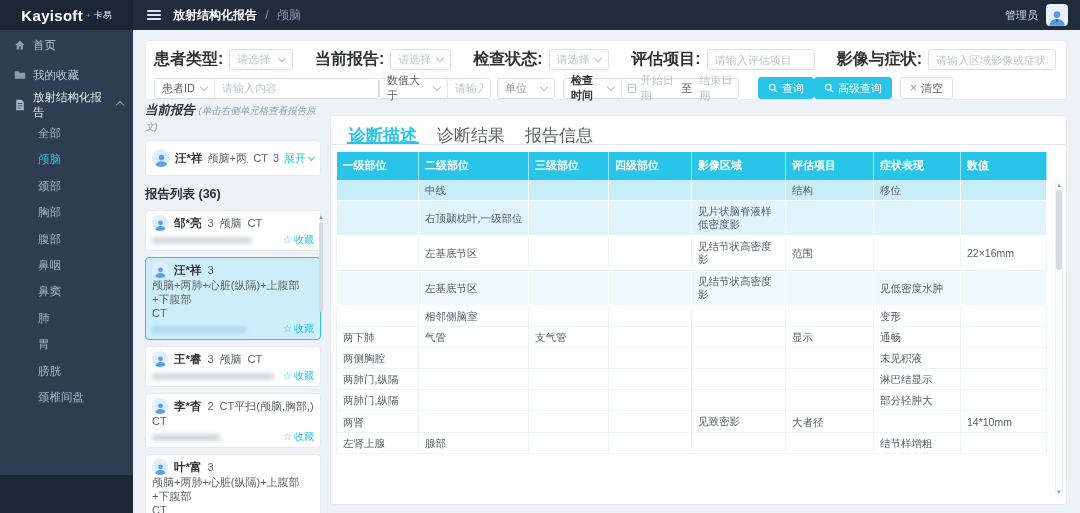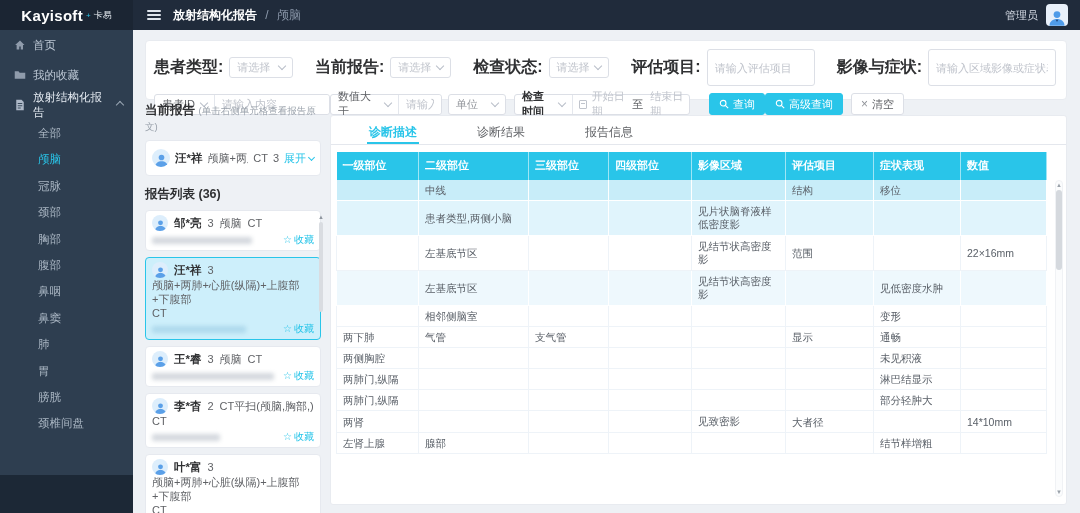--- a/index.html
+++ b/index.html
@@ -42,40 +42,40 @@
   
   .filter-card { position:absolute; left:12px; top:10px; width:922px; height:60px;
     background:#fff; border:1px solid #e8ebf0; border-radius:4px; padding:8px 10px 6px 8px; }
   .f-row { display:flex; align-items:center; }
   .f-row1 { margin-bottom:7px; }
   .f-label { font-size:16px; font-weight:bold; color:#303133; margin-right:6px; white-space:nowrap; }
   .sel { display:flex; align-items:center; justify-content:space-between; border:1px solid #dcdfe6;
     border-radius:3px; height:21px; padding:0 7px; color:#c0c4cc; font-size:11px; background:#fff; cursor:pointer; }
   .caret { width:6px; height:6px; border-right:1.2px solid #b8bec8; border-bottom:1.2px solid #b8bec8;
     transform:rotate(45deg); margin-top:-3px; flex:0 0 auto; }
-  .inp { border:1px solid #dcdfe6; border-radius:3px; height:37px; padding:0 7px; font-size:11px;
+  .inp { border:1px solid #dcdfe6; border-radius:3px; height:21px; padding:0 7px; font-size:11px;
     color:#606266; background:#fff; outline:none; width:100%; }
   .inp::placeholder { color:#c0c4cc; }
   .combo { display:flex; align-items:center; border:1px solid #dcdfe6; border-radius:3px;
     height:21px; background:#fff; }
   .combo .cpart { display:flex; align-items:center; gap:6px; padding:0 7px; font-size:11px; color:#606266; height:100%; }
   .combo .cdiv { width:1px; height:100%; background:#e4e7ed; }
   .combo input { border:none; height:19px; }
   .date-sep { font-size:11px; color:#606266; padding:0 4px; }
   .cal { width:10px; height:9px; border:1.2px solid #c0c4cc; border-radius:1px; position:relative; margin-left:6px; }
   .cal::before { content:""; position:absolute; left:1px; right:1px; top:2px; height:1.2px; background:#c0c4cc; }
   .btn { height:22px; border-radius:3px; display:inline-flex; align-items:center; gap:4px;
     padding:0 9px; font-size:11px; cursor:pointer; white-space:nowrap; }
   .btn-primary { background:#29c5e9; color:#fff; border:1px solid #29c5e9; }
   .btn-plain { background:#fff; color:#606266; border:1px solid #dcdfe6; }
   .mag { width:10px; height:10px; }
 
   
   .left-col { position:absolute; left:12px; top:72px; width:176px; bottom:0; }
-  .lc-title { font-size:12.5px; font-weight:bold; color:#303133; }
+  .lc-title { font-size:12.5px; font-weight:bold; color:#303133;font-style:italic; }
   .lc-hint { font-size:9.5px; color:#98a0aa; font-weight:normal; }
   .cur-card { margin-top:6px; background:#fff; border:1px solid #e6e9ef; border-radius:4px;
     padding:8px 6px; display:flex; align-items:center; gap:5px; font-size:11px; color:#606266; }
   .pavatar { width:18px; height:18px; border-radius:50%; background:#ddeefc; overflow:hidden;
     display:flex; align-items:flex-end; justify-content:center; flex:0 0 18px; }
   .pname { font-weight:bold; color:#303133; font-size:11.5px; white-space:nowrap; }
   .expand { color:#29c5e9; margin-left:auto; white-space:nowrap; display:flex; align-items:center; gap:3px; }
   .caret-cyan { width:5px; height:5px; border-right:1.2px solid #29c5e9; border-bottom:1.2px solid #29c5e9;
     transform:rotate(45deg); margin-top:-2px; }
   .list-title { margin-top:10px; font-size:12.5px; font-weight:bold; color:#303133; }
@@ -90,21 +90,21 @@
   .rcard.selected .blur-bar { background:#aed9ec; }
   .fav { color:#29c5e9; font-size:10px; display:flex; align-items:center; gap:2px; white-space:nowrap; }
   .list-sb { position:absolute; right:-2px; top:112px; bottom:2px; width:5px; }
   .list-sb .arr { color:#8e959e; font-size:6px; text-align:center; line-height:6px; }
   .list-sb .thumb { width:4px; height:90px; background:#d9dce1; border-radius:2px; margin:2px auto 0; }
 
   
   .right-panel { position:absolute; left:197px; top:85px; width:737px; height:390px;
     background:#fff; border:1px solid #e8ebf0; border-radius:3px; }
   .tabs { height:29px; border-bottom:1px solid #e4e7ed; display:flex; padding-left:8px; }
-  .tab { padding:8px 2px 6px; margin:0 28px; font-size:12px; color:#606266; cursor:pointer; }
+  .tab { padding:8px 2px 6px; margin:0 8px; font-size:17px; color:#606266; cursor:pointer; }
   .tab.active { color:#29c5e9; border-bottom:2px solid #29c5e9; font-weight:bold; }
   .twrap { position:absolute; left:5px; right:13px; top:36px; bottom:5px; overflow:hidden; }
   table { border-collapse:collapse; table-layout:fixed; width:710px; }
   th { background:#29c5e9; color:#fff; font-size:11px; font-weight:bold; text-align:left;
     padding:6px 6px; border-right:1px solid rgba(255,255,255,.55); }
   td { font-size:10.5px; color:#5a6068; padding:4px 6px; border:1px solid #eef3f8;
     white-space:nowrap; overflow:hidden; height:12px; line-height:12px; }
   td.wrap { white-space:normal; line-height:13px; }
   .tb-sb { position:absolute; right:3px; top:64px; bottom:7px; width:8px; background:#fbfcfd;
     border:1px solid #f0f2f5; border-radius:4px; }
@@ -160,21 +160,20 @@
     <svg class="sicon" viewBox="0 0 16 16">
       <path d="M3 1h7l3 3v11H3z" fill="#aeb9c8"></path>
       <path d="M5 6h6M5 9h6M5 12h4" stroke="#2e3e50" stroke-width="1.2"></path>
     </svg>
     <span>放射结构化报告</span>
     <span class="chev-up"></span>
   </div>
   <div class="submenu">
       <div class="subitem">全部</div>
       <div class="subitem active">颅脑</div>
-      <div class="subitem">冠脉</div>
       <div class="subitem">颈部</div>
       <div class="subitem">胸部</div>
       <div class="subitem">腹部</div>
       <div class="subitem">鼻咽</div>
       <div class="subitem">鼻窦</div>
       <div class="subitem">肺</div>
       <div class="subitem">胃</div>
       <div class="subitem">膀胱</div>
       <div class="subitem">颈椎间盘</div>
     </div>
@@ -199,21 +198,21 @@
         <div class="sel" style="width: 95px;">
           <span>请选择</span>
           <span class="caret"></span>
         </div>
         <span class="f-label" style="margin-left: 22px;">评估项目:</span>
         <input class="inp" placeholder="请输入评估项目" style="width: 108px;">
         <span class="f-label" style="margin-left: 22px;">影像与症状:</span>
         <input class="inp" placeholder="请输入区域影像或症状表现" style="width: 128px;">
       </div>
     <div class="f-row f-row2">
-      <div class="combo" style="width:176px">
+      <div class="combo" style="width:225px">
         <div class="cpart">
           <span>患者ID</span>
             <span class="caret"></span>
         </div>
         <div class="cdiv"></div>
         <input class="inp" style="border: none; flex: 1 1 0%;" placeholder="请输入内容">
       </div>
       <div class="combo" style="width:112px;">
         <div class="cpart">
           <span>数值大于</span>
@@ -424,21 +423,21 @@
               <td style="border-color: transparent;">中线</td>
               <td style="border-color: transparent;"></td>
               <td style="border-color: transparent;"></td>
               <td class="wrap" style="border-color: transparent;"></td>
               <td style="border-color: transparent;">结构</td>
               <td style="border-color: transparent;">移位</td>
               <td style="border-color: transparent;"></td>
             </tr>
             <tr style="background: rgb(224, 244, 252);">
               <td style="border-color: transparent;"></td>
-              <td style="border-color: transparent;">患者类型,两侧小脑</td>
+              <td style="border-color: transparent;">右顶颞枕叶,一级部位</td>
               <td style="border-color: transparent;"></td>
               <td style="border-color: transparent;"></td>
               <td class="wrap" style="border-color: transparent;">见片状脑脊液样低密度影</td>
               <td style="border-color: transparent;"></td>
               <td style="border-color: transparent;"></td>
               <td style="border-color: transparent;"></td>
             </tr>
             <tr>
               <td></td>
               <td>左基底节区</td>

